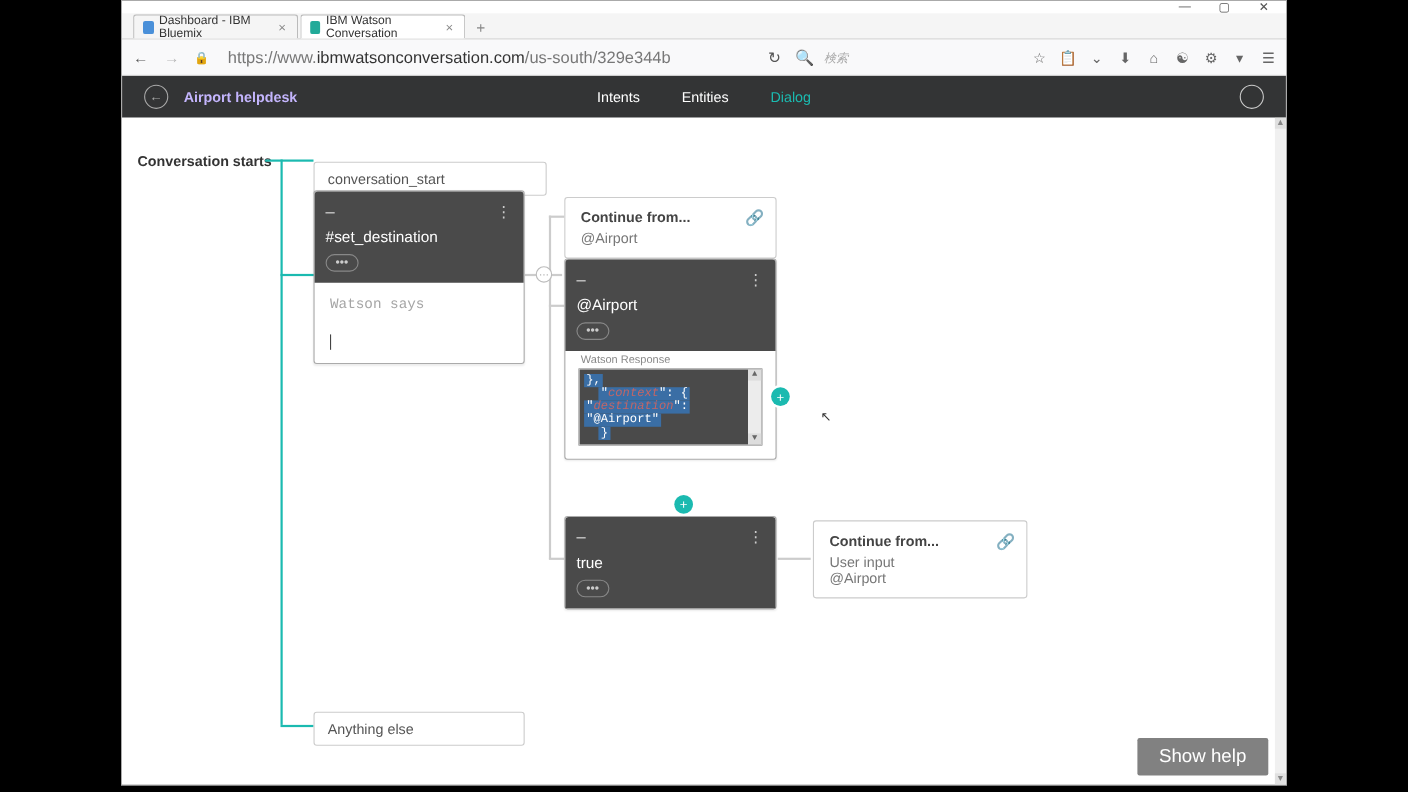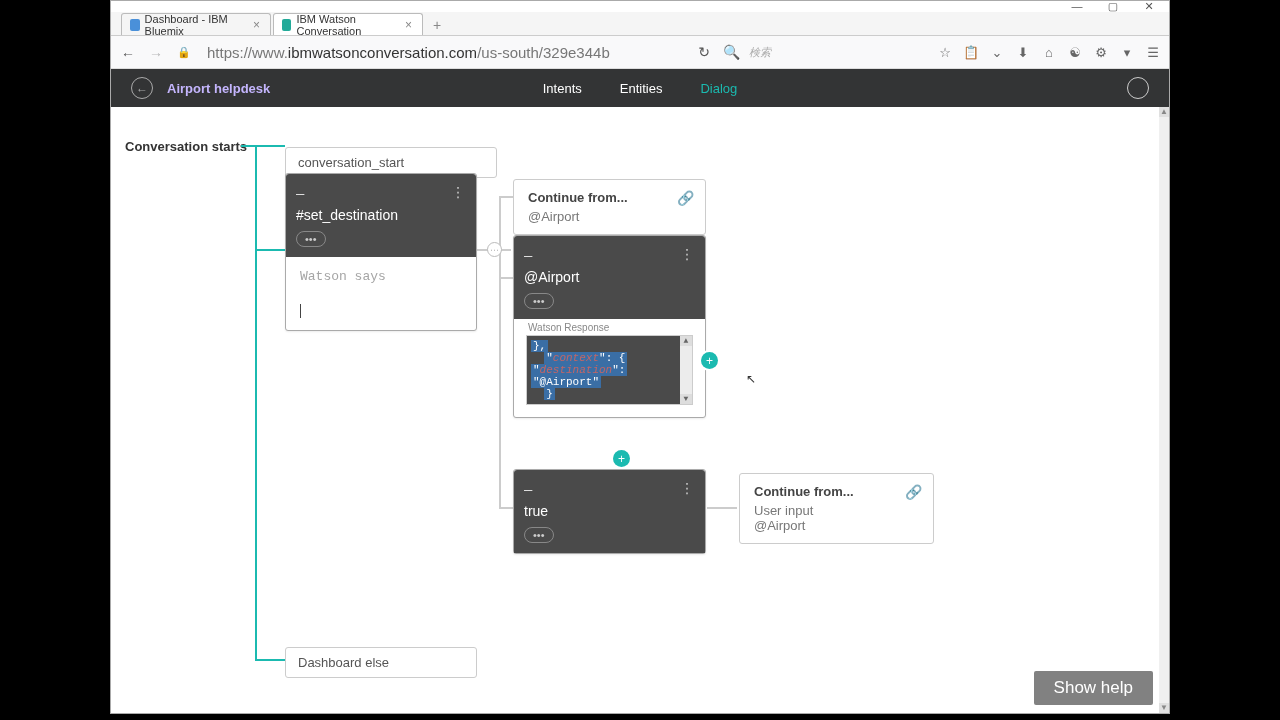--- a/index.html
+++ b/index.html
@@ -215,20 +215,20 @@
       </div>
     </div>
 
     <div class="continue-card" style="left:628px; top:366px; width:195px;">
       <div style="font-weight:600;">Continue from...</div>
       <span class="link-icon">🔗</span>
       <div class="continue-sub">User input</div>
       <div class="continue-sub" style="margin-top:0">@Airport</div>
     </div>
 
-    <div class="pill" style="left:174px; top:540px; width:192px;">Dashboard else</div>
+    <div class="pill" style="left:174px; top:540px; width:192px;">Anything else</div>
 
     <div class="cursor-pointer" style="left:635px; top:265px;">↖</div>
 
     <div class="show-help">Show help</div>
   </div>
 
 </div>
 
 </body></html>

